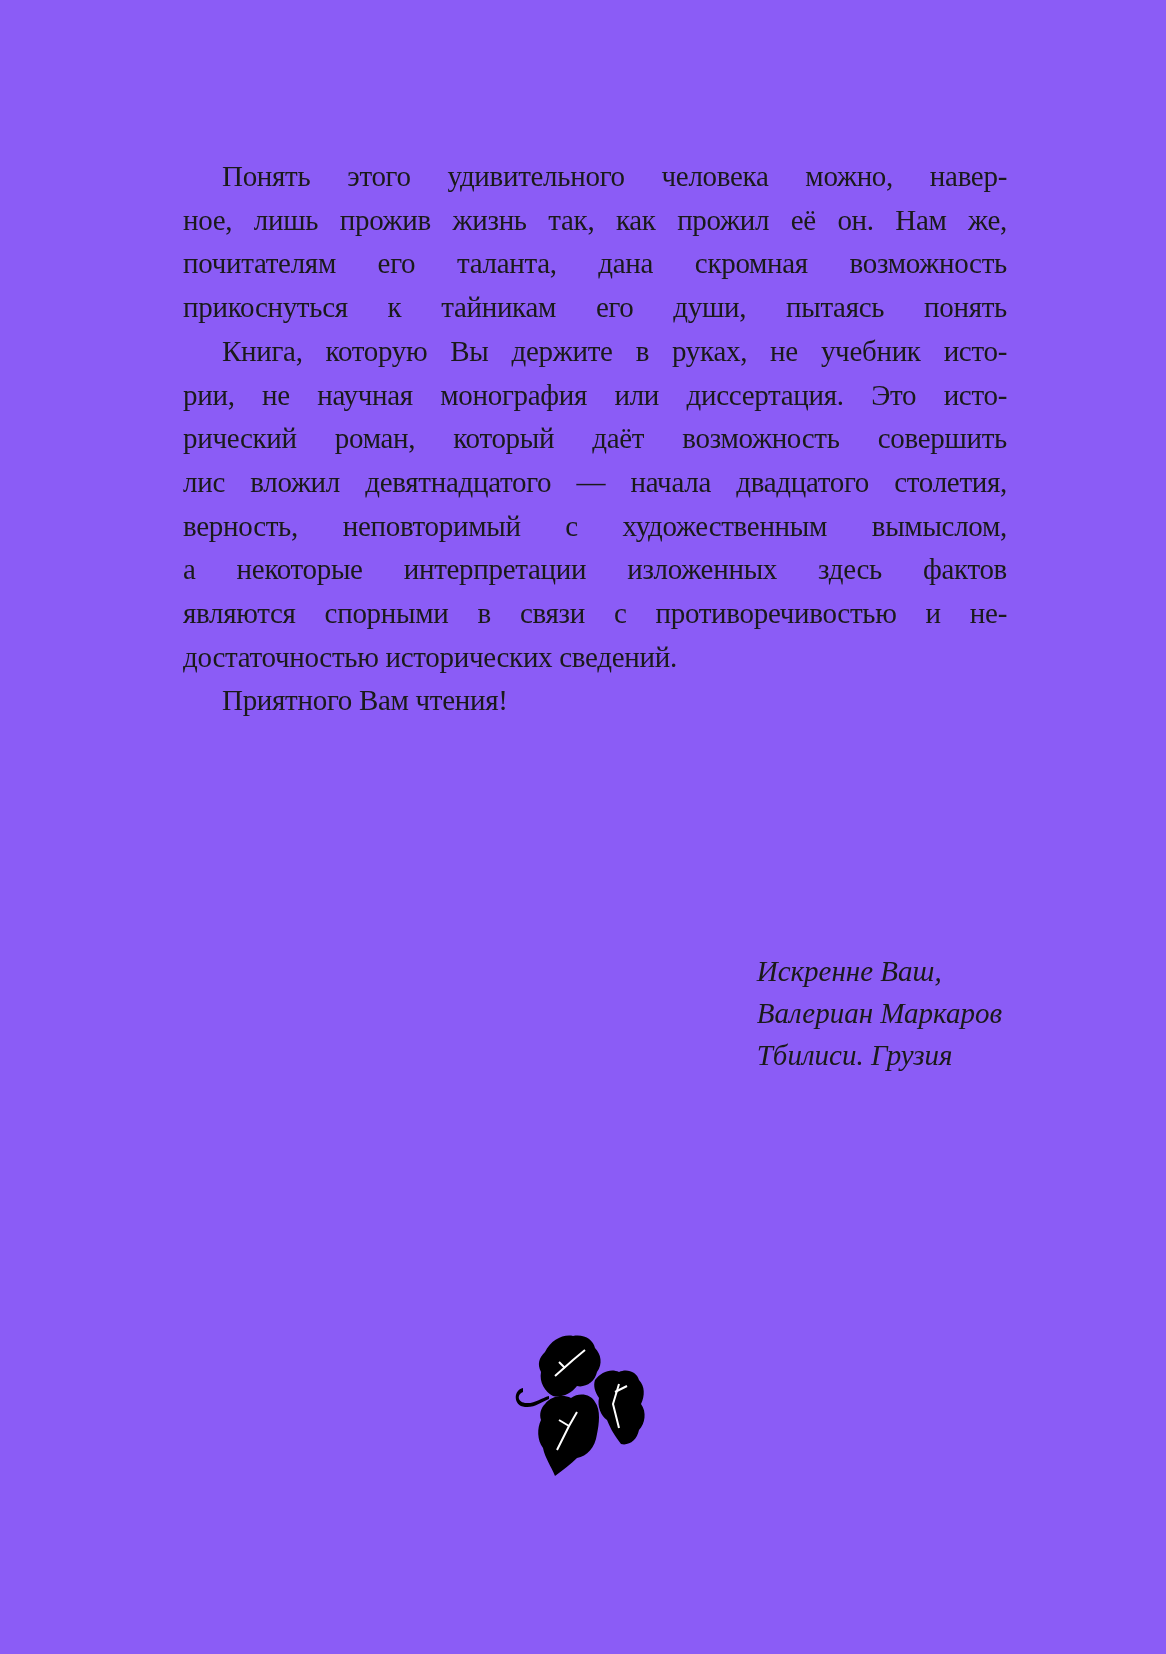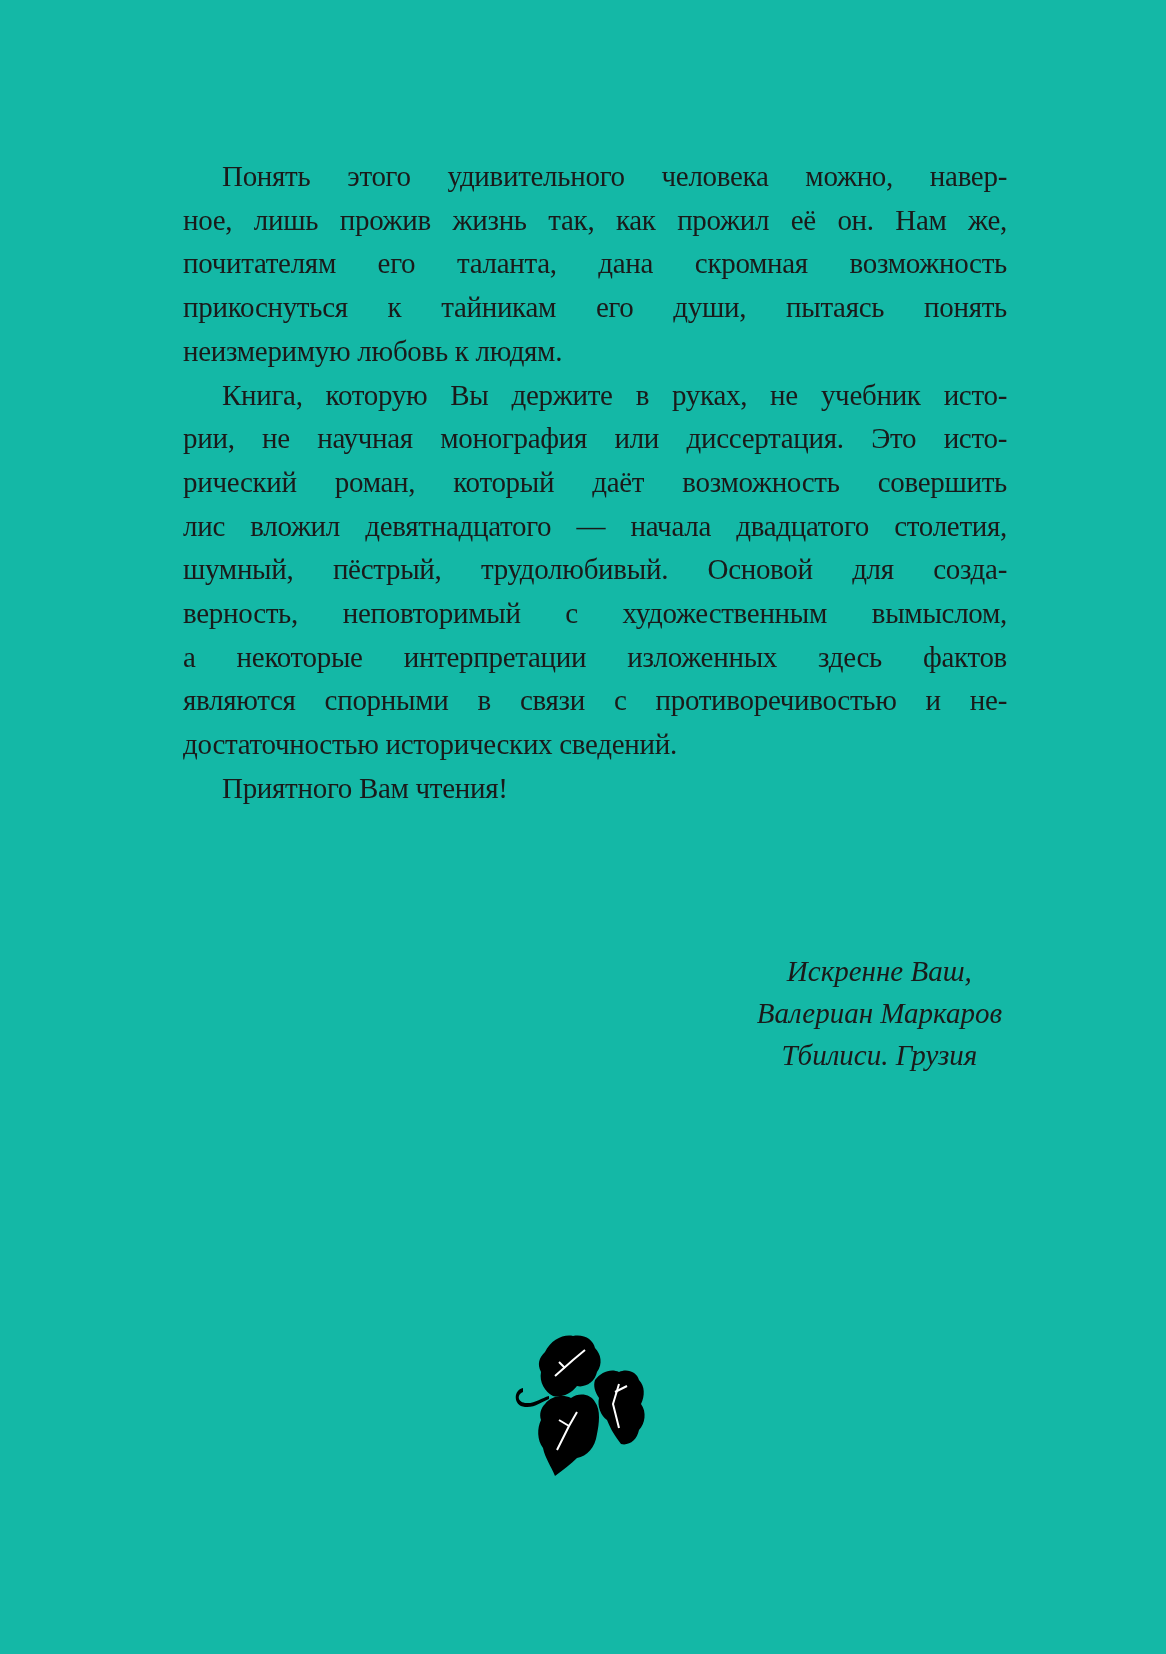--- a/index.html
+++ b/index.html
@@ -12,21 +12,21 @@
       height: 1654px;
       position: relative;
       overflow: hidden;
       color: #1a1a1a;
     }
     .page {
       position: absolute;
       left: 0; top: 0;
       width: 1166px;
       height: 1654px;
-      background: #14b8a6;
+      background: #8b5cf6;
     }
     .body-text {
       position: absolute;
       left: 183px;
       top: 155px;
       width: 824px;
       font-family: "Liberation Serif", "DejaVu Serif", serif;
       font-size: 29px;
       line-height: 43.7px;
       letter-spacing: -0.3px;
@@ -45,21 +45,21 @@
     .line.last {
       text-align-last: left;
     }
     .line.indent {
       padding-left: 39px;
     }
     .signature {
       position: absolute;
       right: 164px;
       top: 950px;
-      text-align: center;
+      text-align: left;
       font-family: "Liberation Serif", "DejaVu Serif", serif;
       font-style: italic;
       font-size: 29px;
       line-height: 42px;
     }
     .signature span { display: block; }
     .ornament {
       position: absolute;
       left: 515px;
       top: 1332px;
@@ -72,29 +72,27 @@
 
 <div class="page">
 
   <div class="body-text">
 
     <p class="para">
       <span class="line indent">Понять этого удивительного человека можно, навер-</span>
       <span class="line">ное, лишь прожив жизнь так, как прожил её он. Нам же,</span>
       <span class="line">почитателям его таланта, дана скромная возможность</span>
       <span class="line">прикоснуться к тайникам его души, пытаясь понять</span>
-      <span class="line last">неизмеримую любовь к людям.</span>
     </p>
 
     <p class="para">
       <span class="line indent">Книга, которую Вы держите в руках, не учебник исто-</span>
       <span class="line">рии, не научная монография или диссертация. Это исто-</span>
       <span class="line">рический роман, который даёт возможность совершить</span>
       <span class="line">лис вложил девятнадцатого — начала двадцатого столетия,</span>
-      <span class="line">шумный, пёстрый, трудолюбивый. Основой для созда-</span>
       <span class="line">верность, неповторимый с художественным вымыслом,</span>
       <span class="line">а некоторые интерпретации изложенных здесь фактов</span>
       <span class="line">являются спорными в связи с противоречивостью и не-</span>
       <span class="line last">достаточностью исторических сведений.</span>
     </p>
 
     <p class="para">
       <span class="line indent last">Приятного Вам чтения!</span>
     </p>
   </div>

